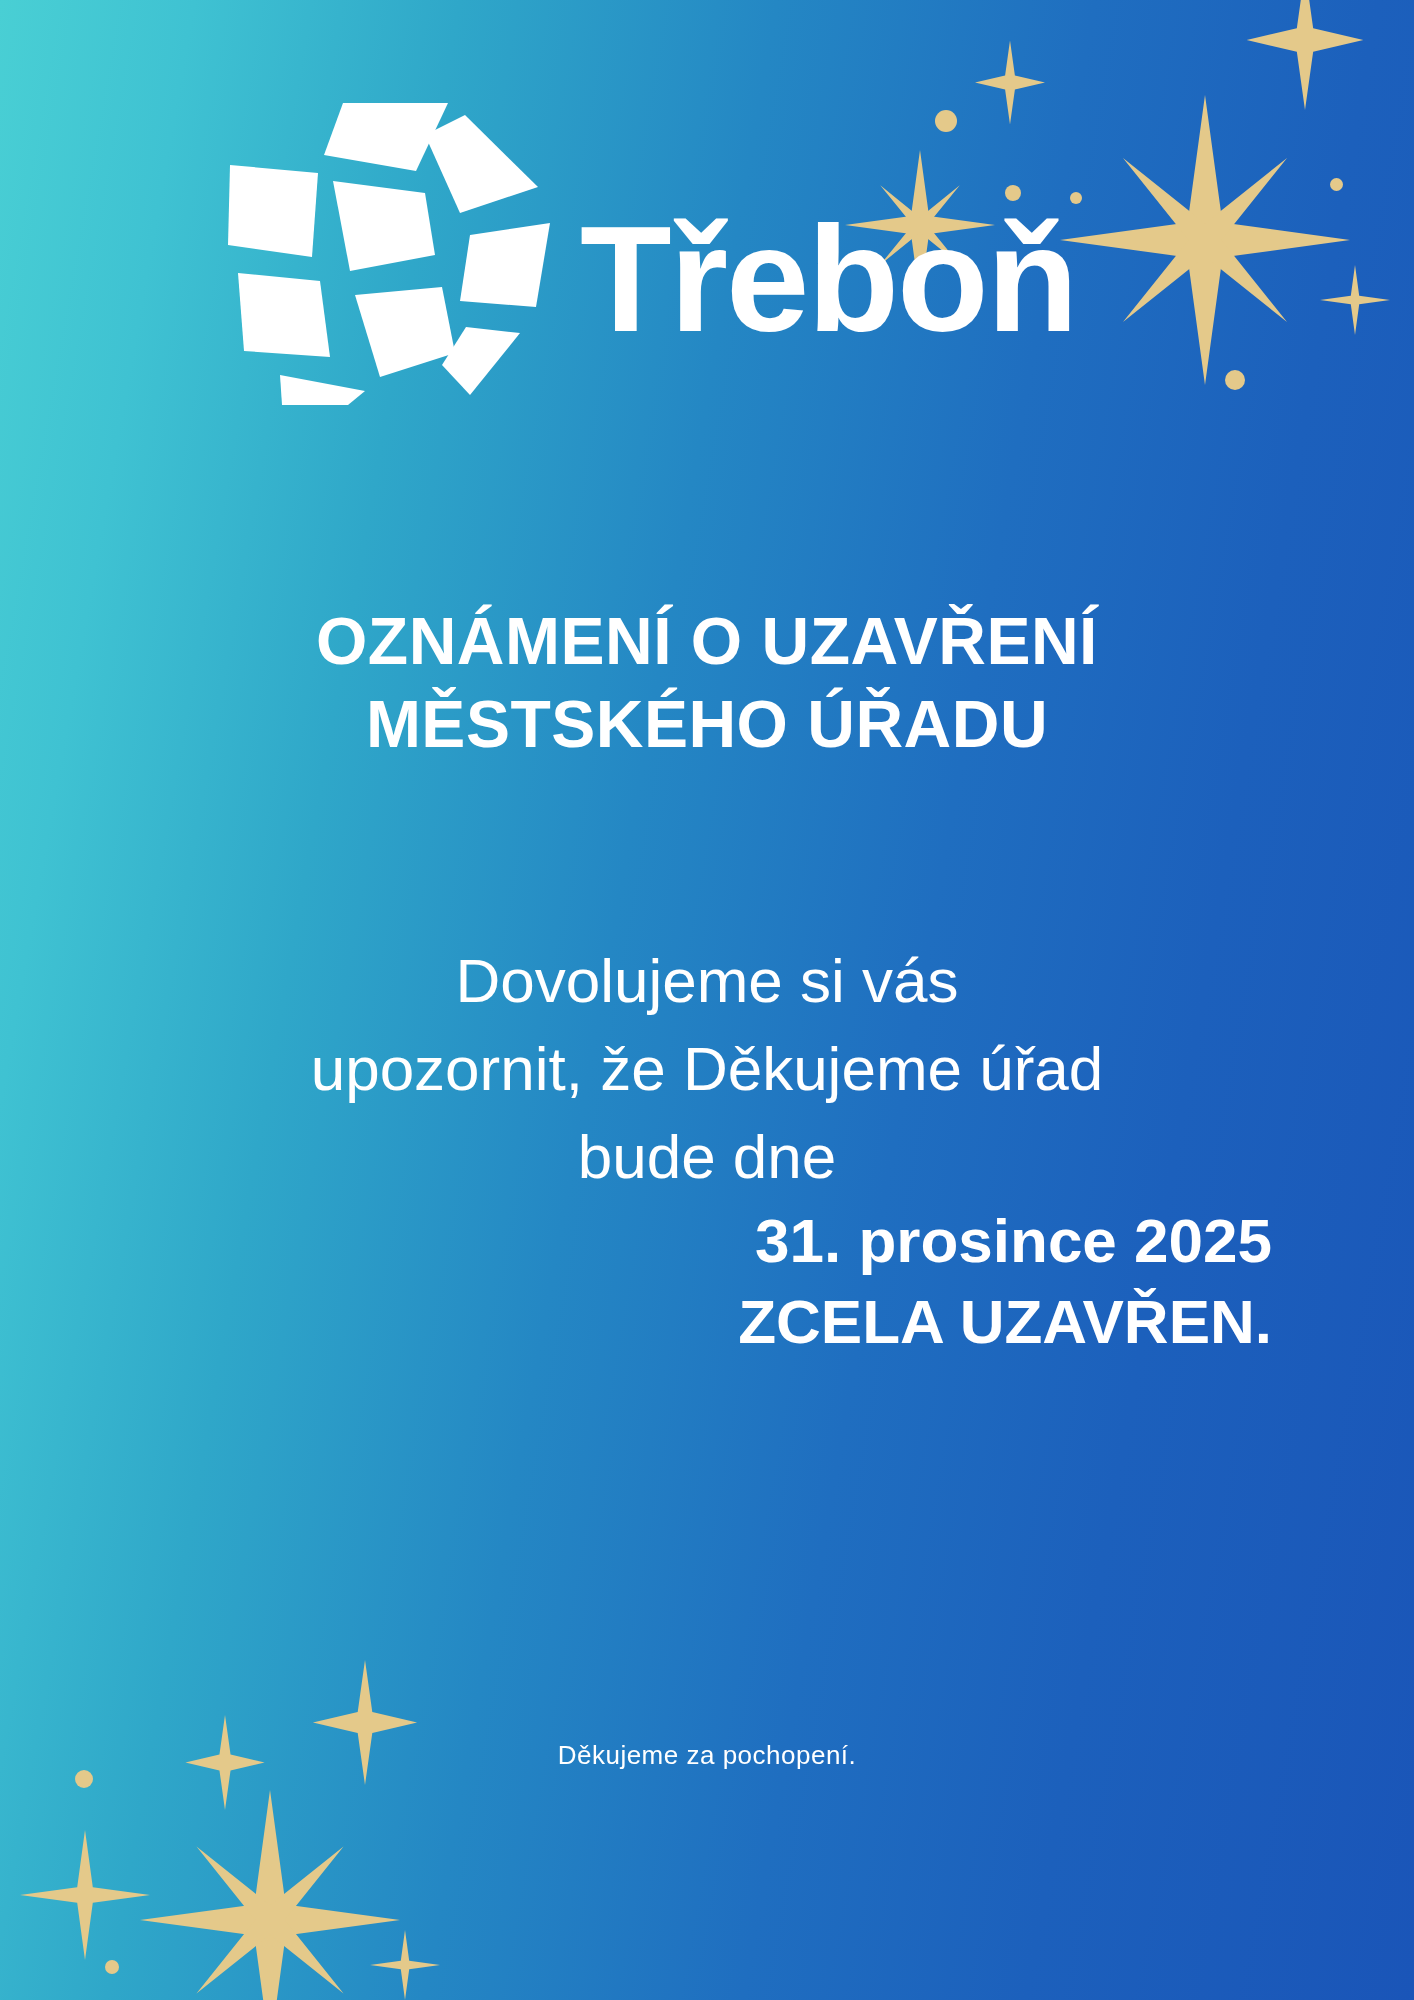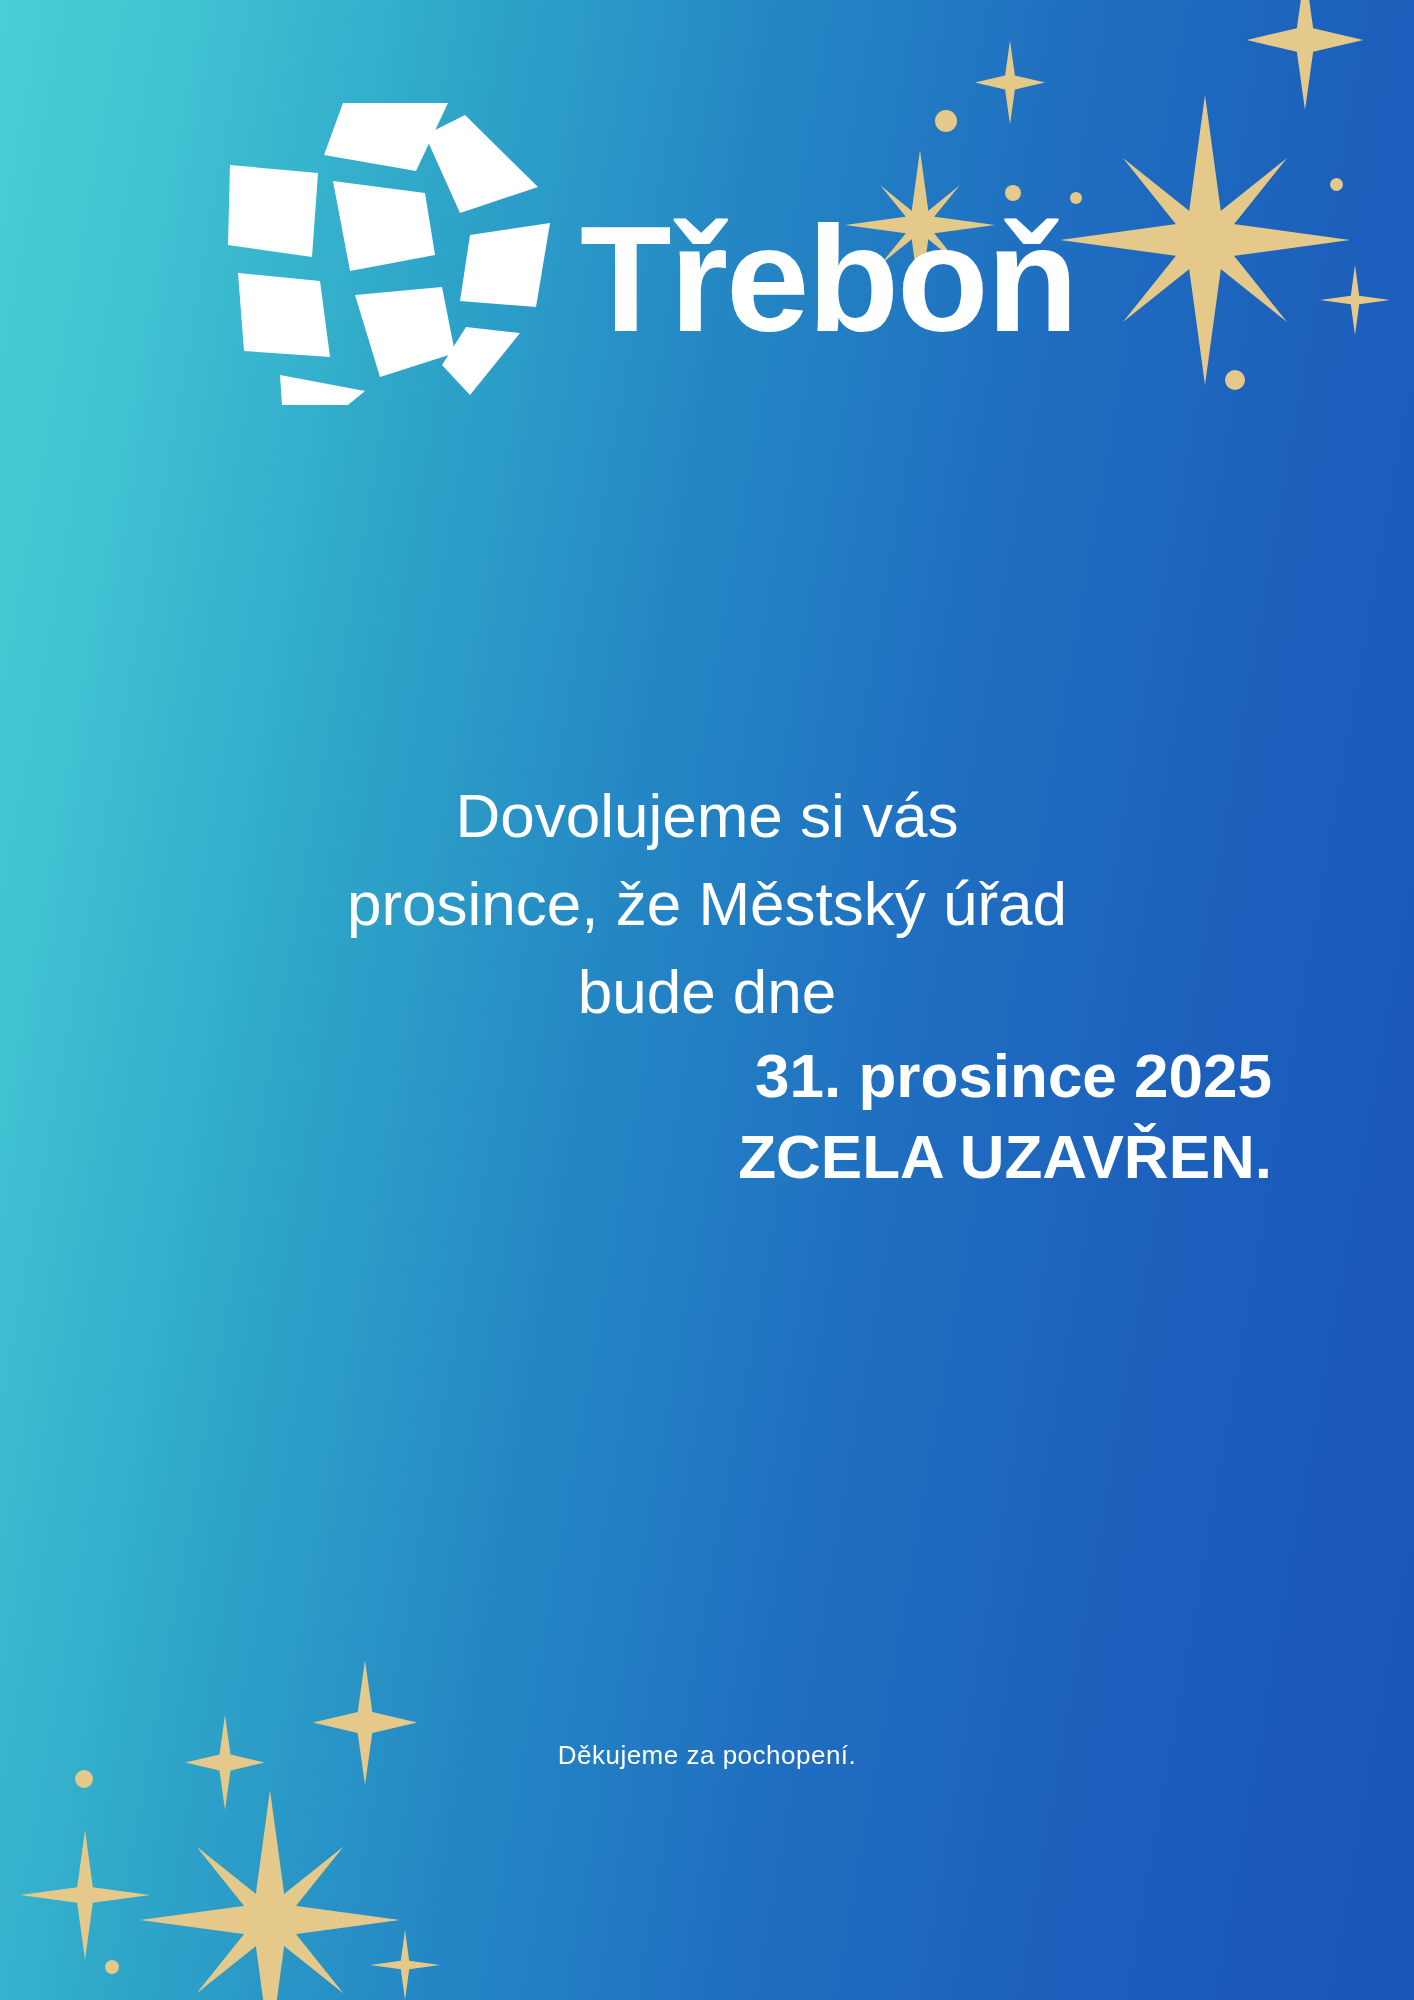--- a/index.html
+++ b/index.html
@@ -184,26 +184,30 @@
           <path d="M60 280 L145 296 L128 310 L62 310 Z"></path>
           <path d="M246 232 L300 238 L250 300 L222 270 Z"></path>
         </g>
         <path d="M132 112 L196 120 L205 172 L152 190 L116 150 Z" fill="#37b6cf" opacity="0"></path>
       </svg>
     </div>
     <div class="wordmark">Třeboň</div>
   </div>
 
   <div class="content">
+    <h1 class="title">
+      <span>OZNÁMENÍ O UZAVŘENÍ</span><br>
+      <span>MĚSTSKÉHO ÚŘADU</span>
+    </h1>
 
     <div class="para-gap"></div>
 
     <p class="para">
       <span>Dovolujeme si vás</span><br>
-      <span>prosince, že Městský úřad</span><br>
+      <span>upozornit, že Děkujeme úřad</span><br>
       <span>bude dne</span>
       <span class="emph">31. prosince 2025</span>
       <span class="emph">ZCELA UZAVŘEN.</span>
     </p>
   </div>
 
   <div class="thanks">Děkujeme za pochopení.</div>
 
 </div>
 

